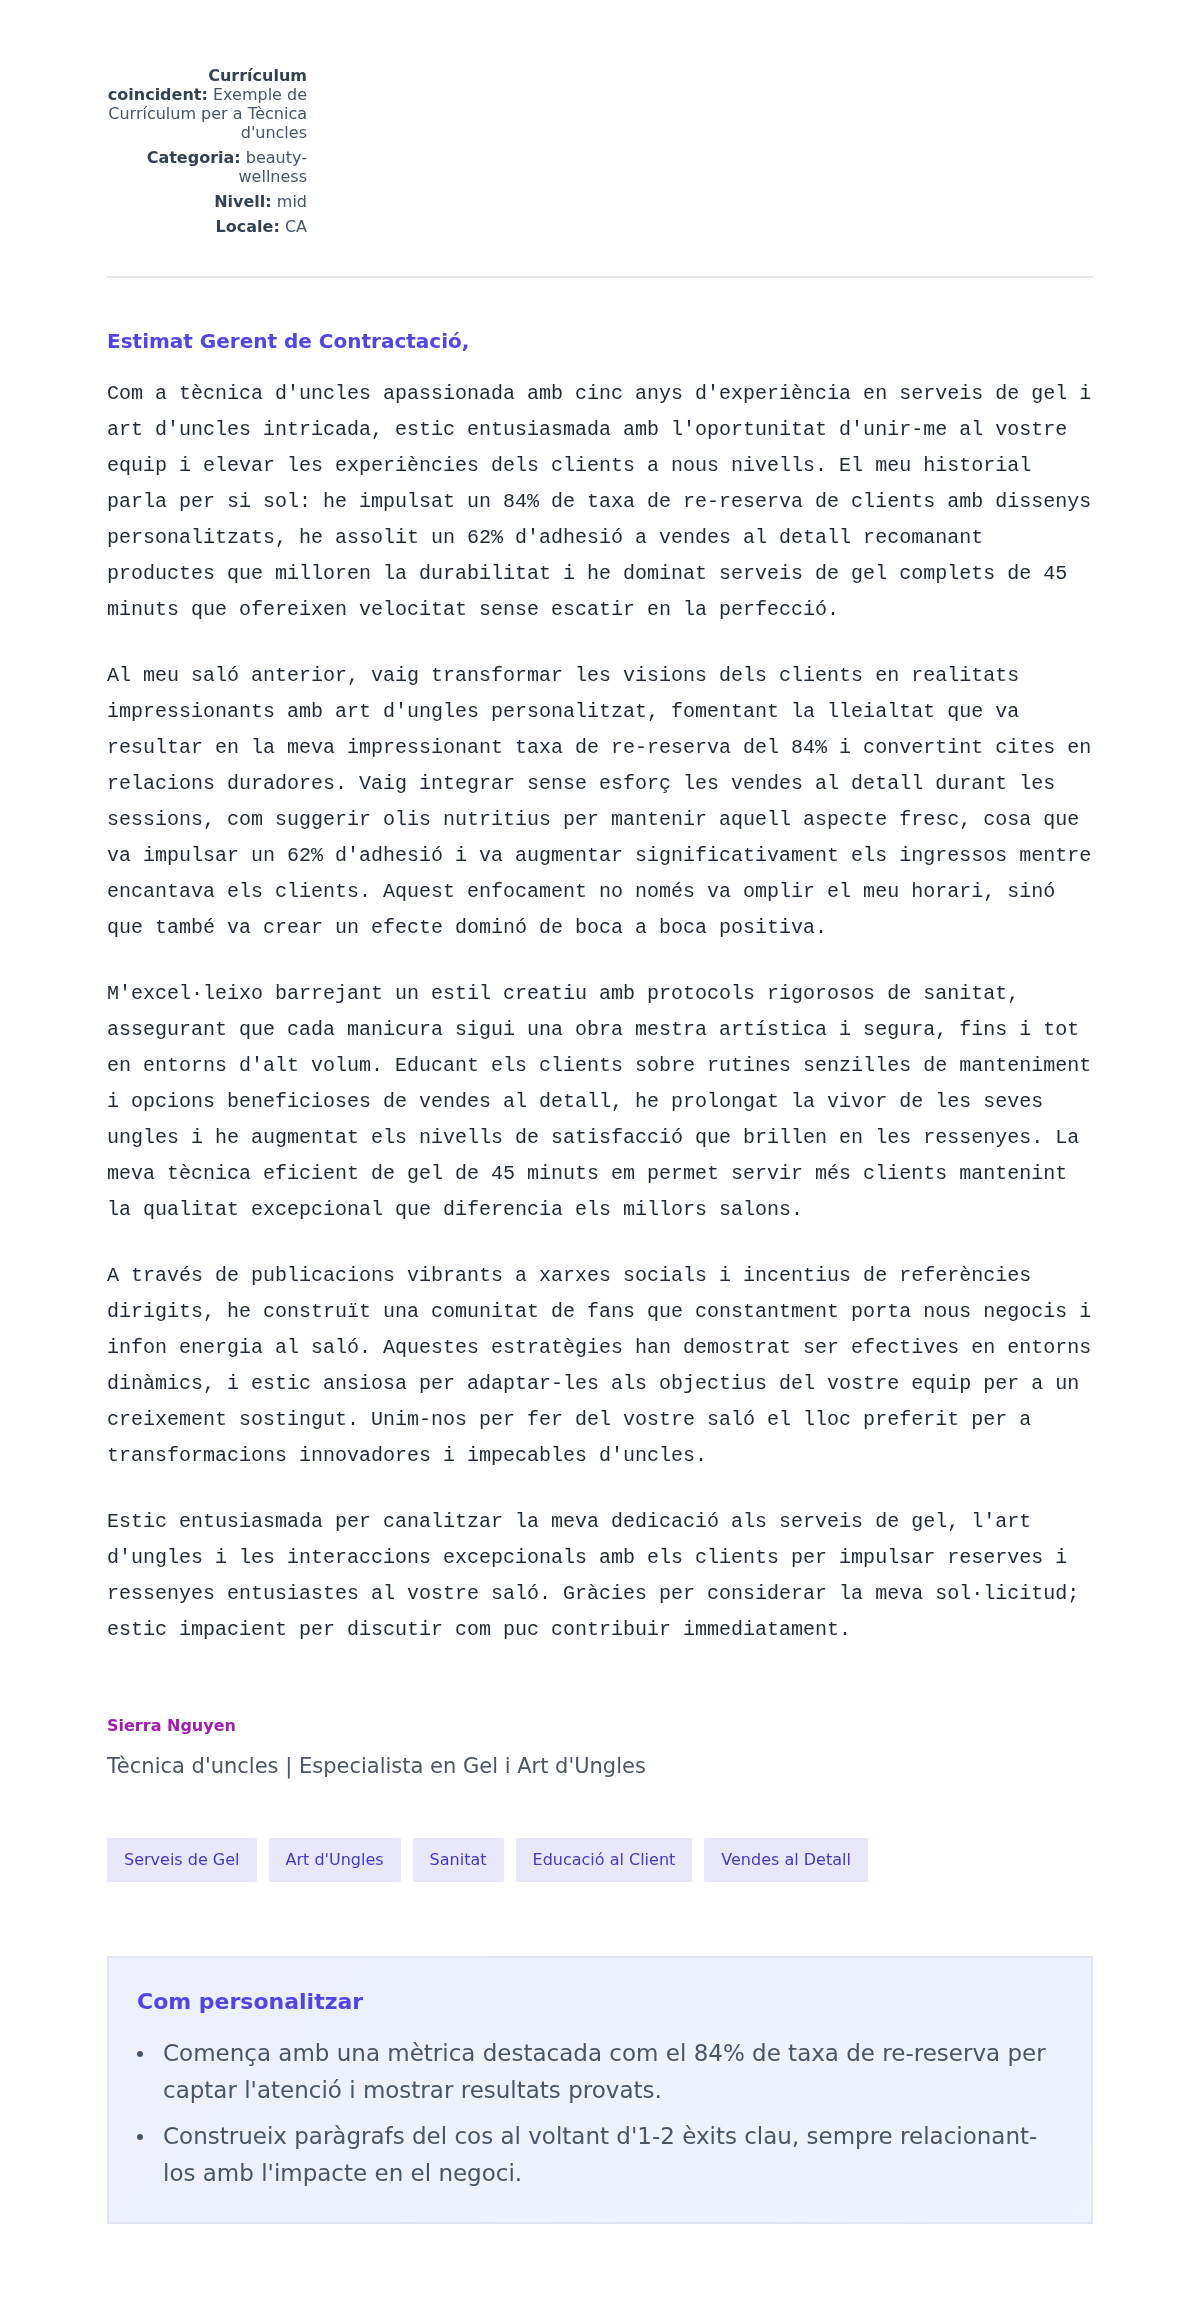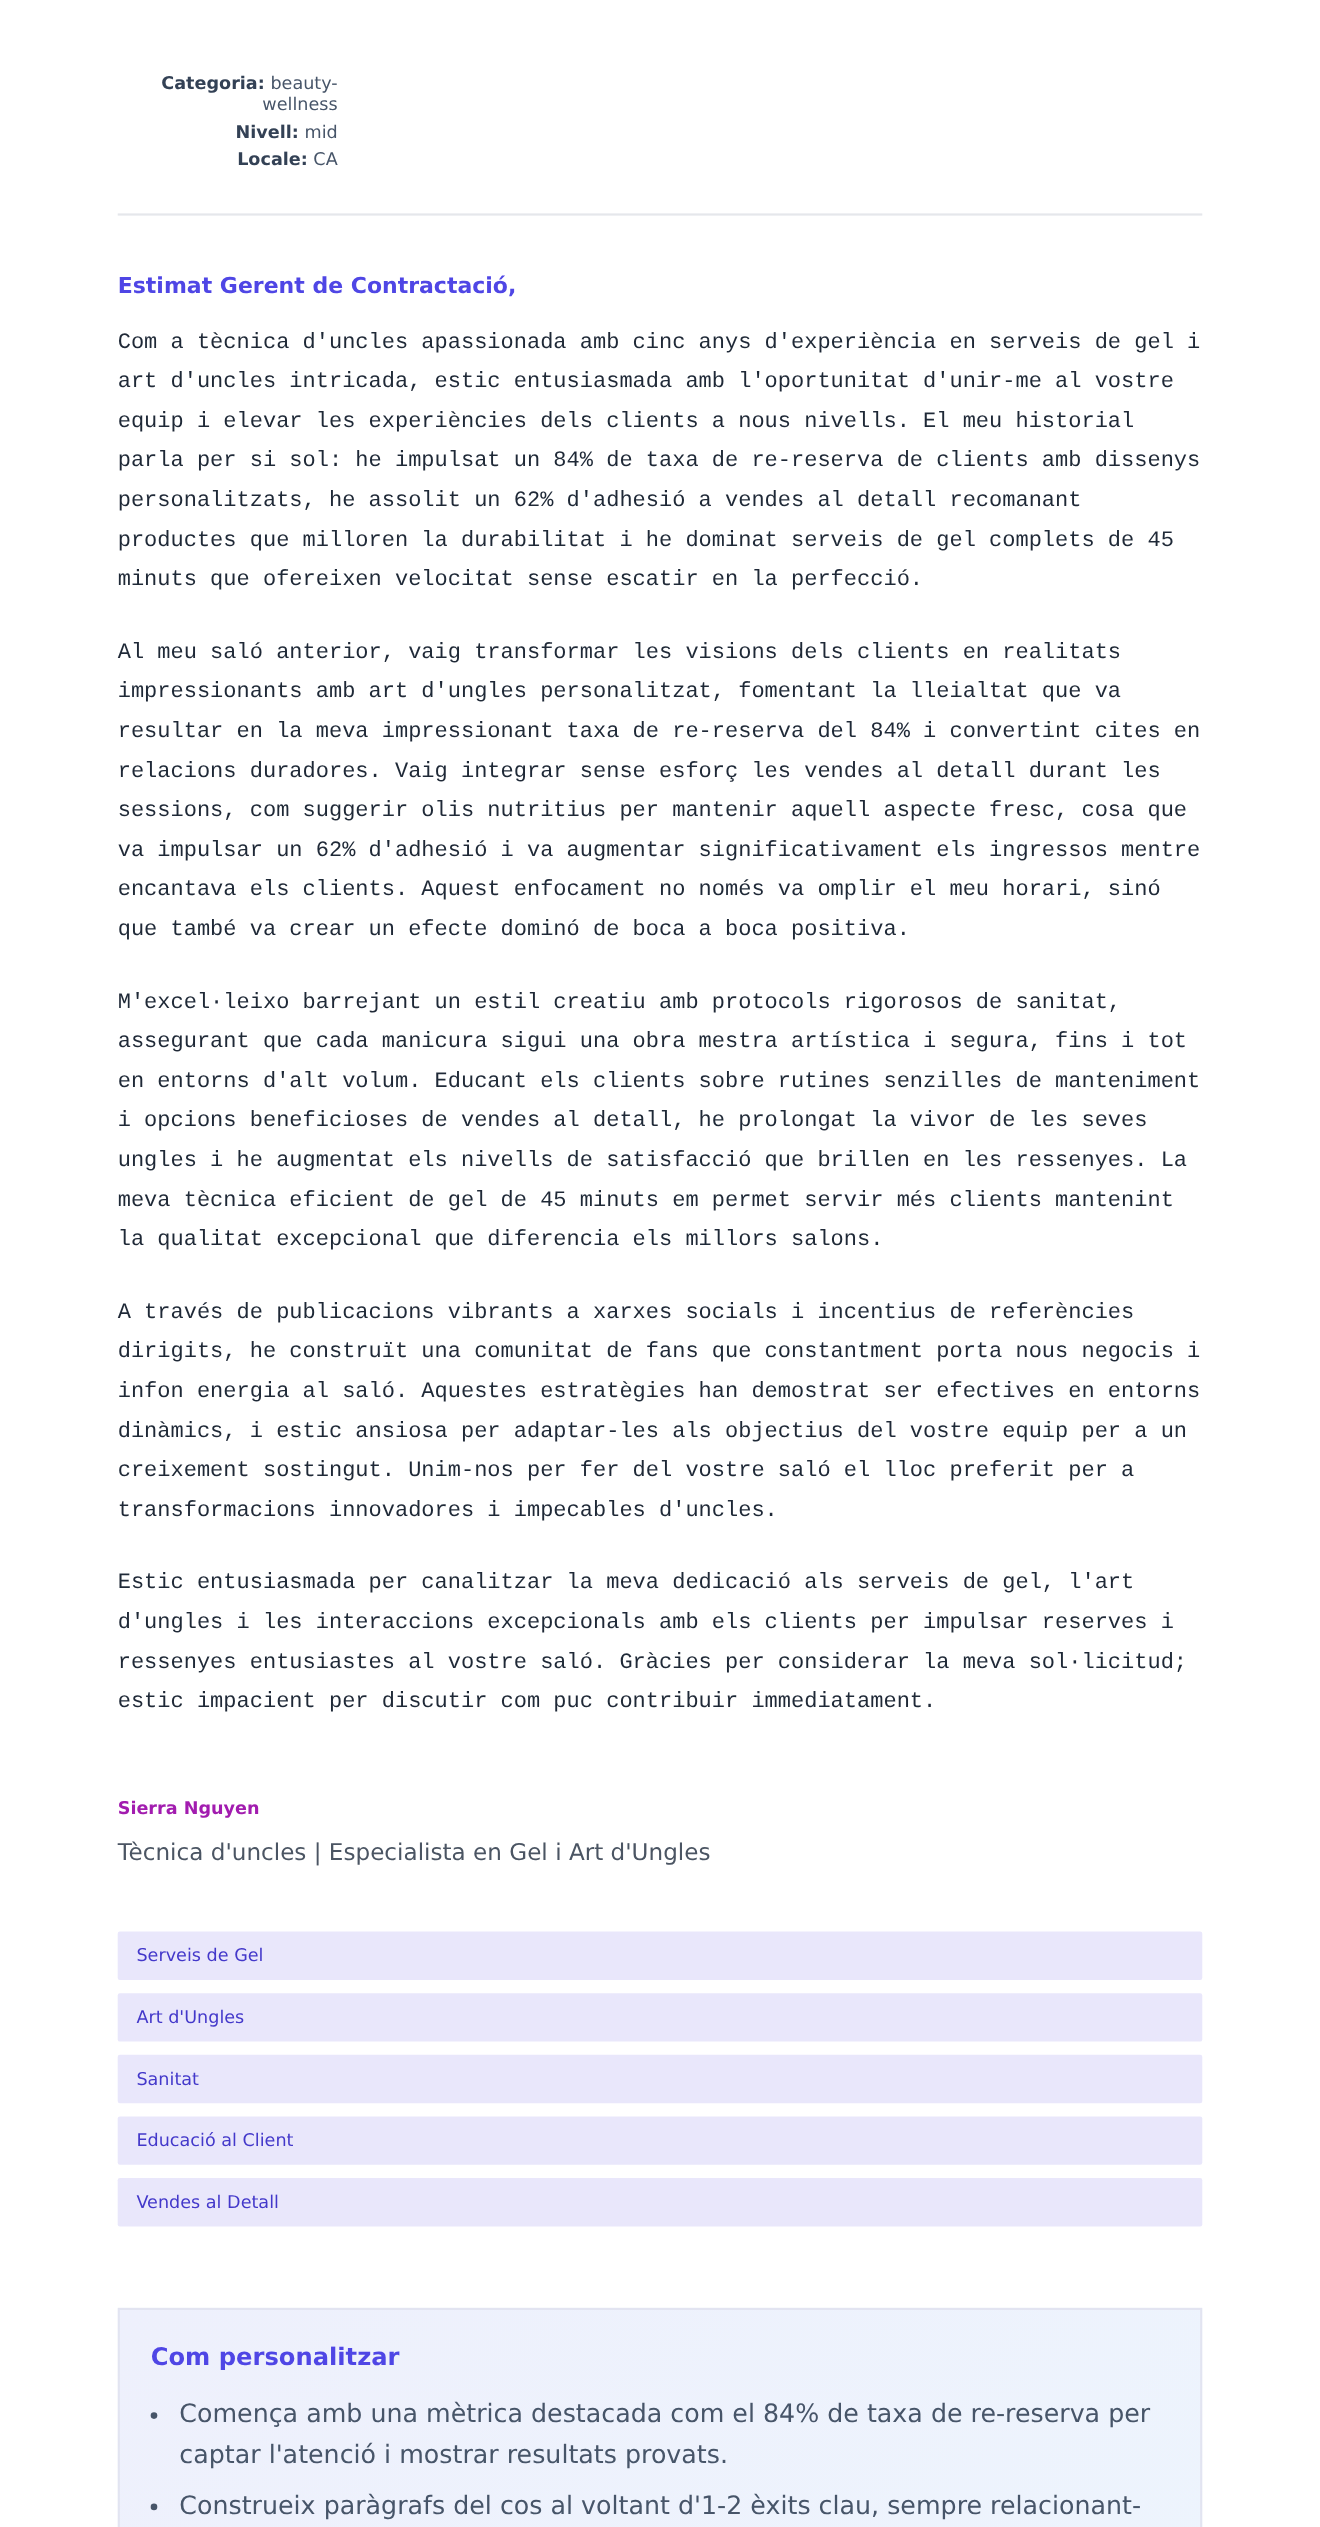--- a/index.html
+++ b/index.html
@@ -75,21 +75,20 @@
     font-size: 21px;
     line-height: 28px;
     color: #4b5563;
   }
 
   .tags {
     display: flex;
     flex-wrap: wrap;
     gap: 12px;
     margin-top: 58px;
-    flex-direction: column;
   }
   .tag {
     background: #e9e7fb;
     color: #4338ca;
     font-size: 16px;
     line-height: 20px;
     padding: 12px 17px;
     border-radius: 2px;
   }
 
@@ -128,20 +127,24 @@
     background: #475569;
   }
 </style>
 </head>
 <body>
 
 <div class="page">
 
   <header class="header">
     <div class="meta">
+      <div class="row">
+        <span class="label">Currículum coincident:</span>
+        <span>Exemple de Currículum per a Tècnica d'uncles</span>
+      </div>
       <div class="row">
         <span class="label">Categoria:</span>
         <span>beauty-wellness</span>
       </div>
       <div class="row">
         <span class="label">Nivell:</span>
         <span>mid</span>
       </div>
       <div class="row">
         <span class="label">Locale:</span>

